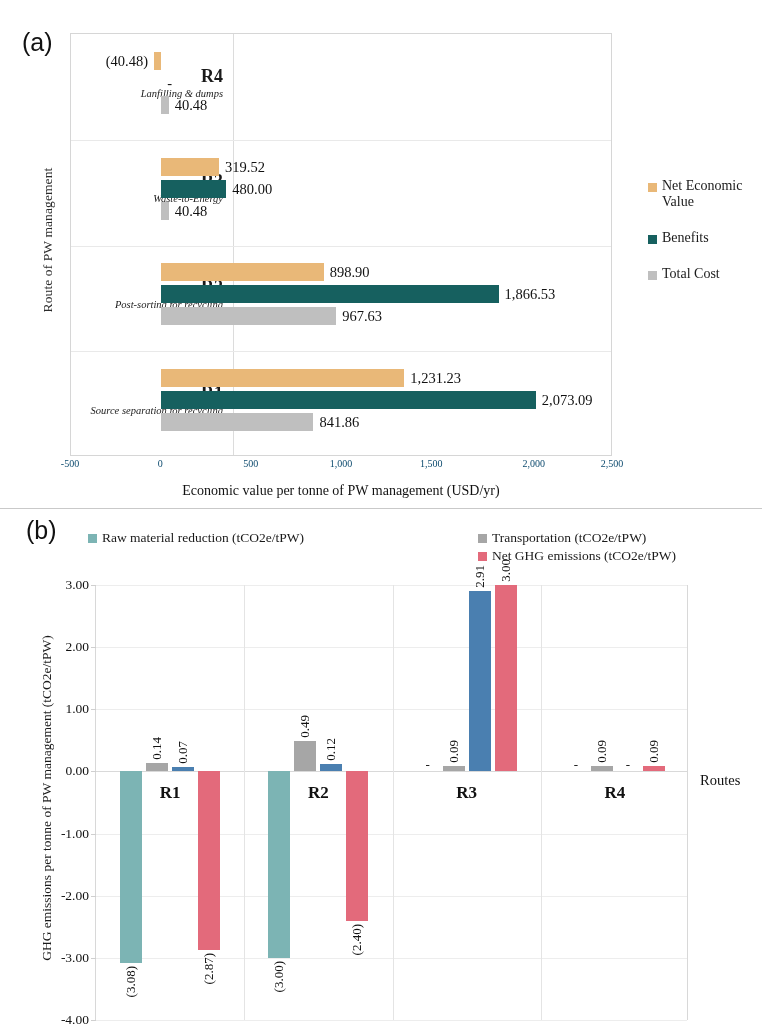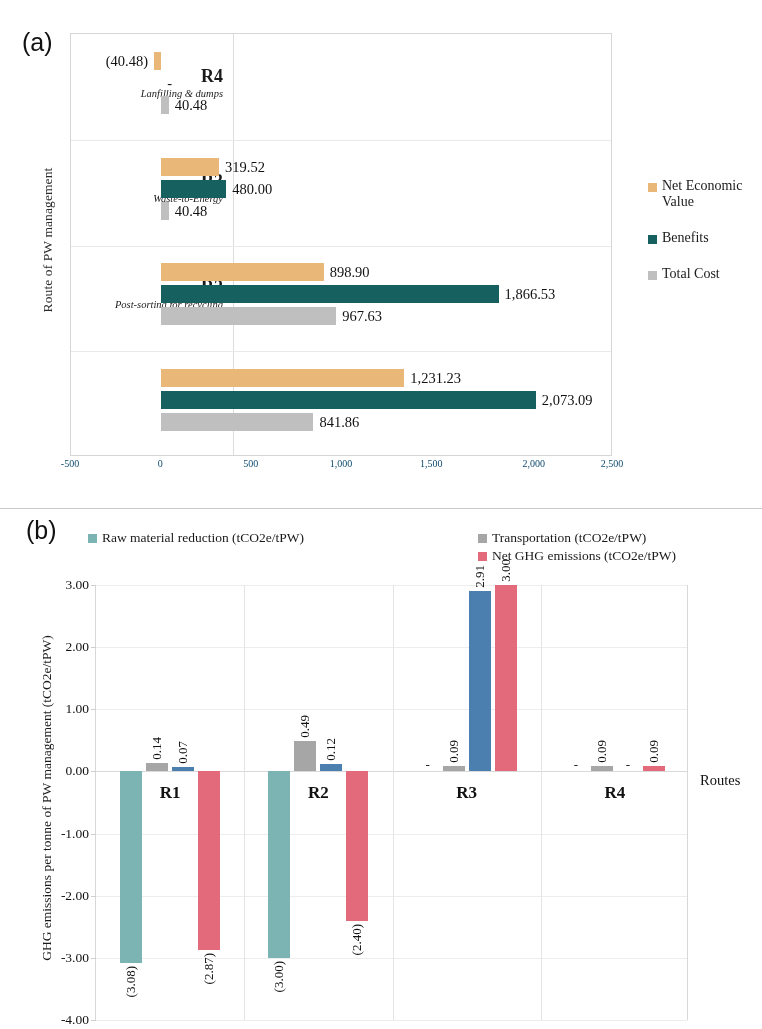--- a/index.html
+++ b/index.html
@@ -176,20 +176,24 @@
             <div class="bar-fill" style="background: rgb(22, 96, 95);"></div>
             <span class="bar-val">1,866.53</span>
           </div>
           <div class="bar-a" style="top: 61.9775px; left: 90.3333px; width: 174.818px;">
             <div class="bar-fill" style="background: rgb(191, 191, 191);"></div>
             <span class="bar-val">967.63</span>
           </div>
         </div>
         <div class="row-sep" style="top: 317.25px;"></div>
         <div class="group-a" style="top: 317.25px; height: 105.75px;">
+          <div class="cat-label" style="top: 31.725px;">
+            <div class="cat-code">R1</div>
+            <div class="cat-desc">Source separation for recycling</div>
+          </div>
           <div class="bar-a" style="top: 17.9775px; left: 90.3333px; width: 243px;">
             <div class="bar-fill" style="background: rgb(233, 184, 120);"></div>
             <span class="bar-val">1,231.23</span>
           </div>
           <div class="bar-a" style="top: 39.9775px; left: 90.3333px; width: 374.538px;">
             <div class="bar-fill" style="background: rgb(22, 96, 95);"></div>
             <span class="bar-val">2,073.09</span>
           </div>
           <div class="bar-a" style="top: 61.9775px; left: 90.3333px; width: 152.096px;">
             <div class="bar-fill" style="background: rgb(191, 191, 191);"></div>
@@ -200,20 +204,21 @@
 
     <div class="xaxis-a" id="xaxis-a">
         <div class="xtick-a" style="left: 0px;">-500</div>
         <div class="xtick-a" style="left: 90.3333px;">0</div>
         <div class="xtick-a" style="left: 180.667px;">500</div>
         <div class="xtick-a" style="left: 271px;">1,000</div>
         <div class="xtick-a" style="left: 361.333px;">1,500</div>
         <div class="xtick-a" style="left: 451.667px; margin-left: 12px;">2,000</div>
         <div class="xtick-a" style="left: 542px;">2,500</div>
       </div>
+    <div class="xtitle-a">Economic value per tonne of PW management (USD/yr)</div>
 
     <div class="legend-a" id="legend-a">
         <div class="lg-item">
           <span class="sw" style="background: rgb(233, 184, 120);"></span>
           <span class="lg-text">Net Economic Value</span>
         </div>
         <div class="lg-item">
           <span class="sw" style="background: rgb(22, 96, 95);"></span>
           <span class="lg-text">Benefits</span>
         </div>

